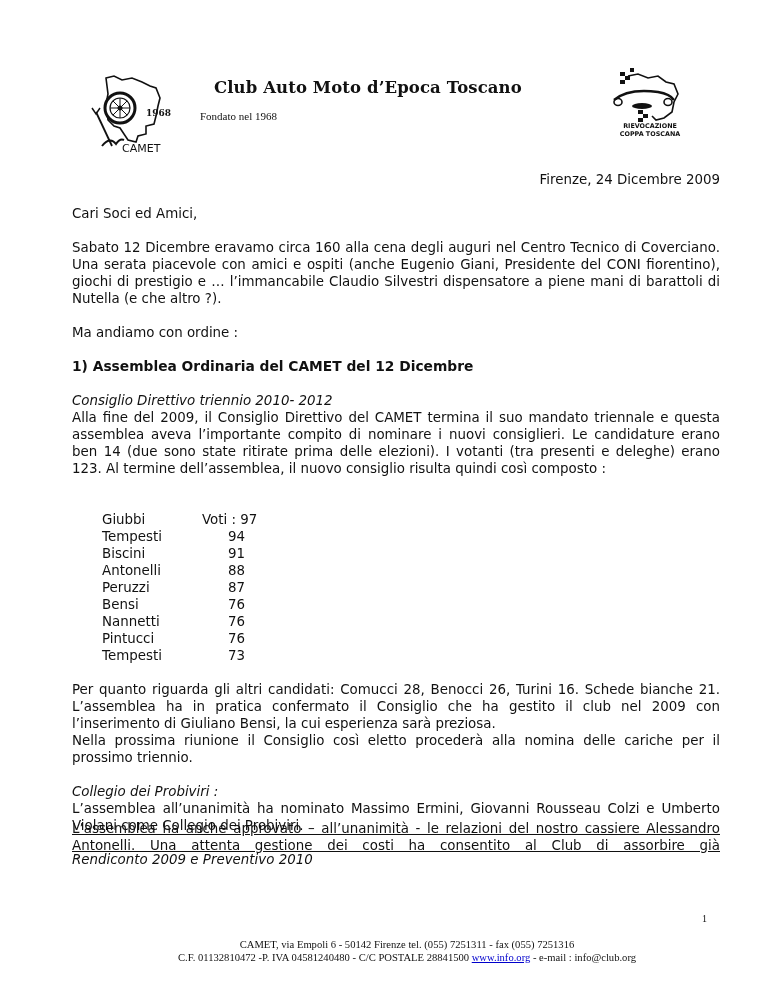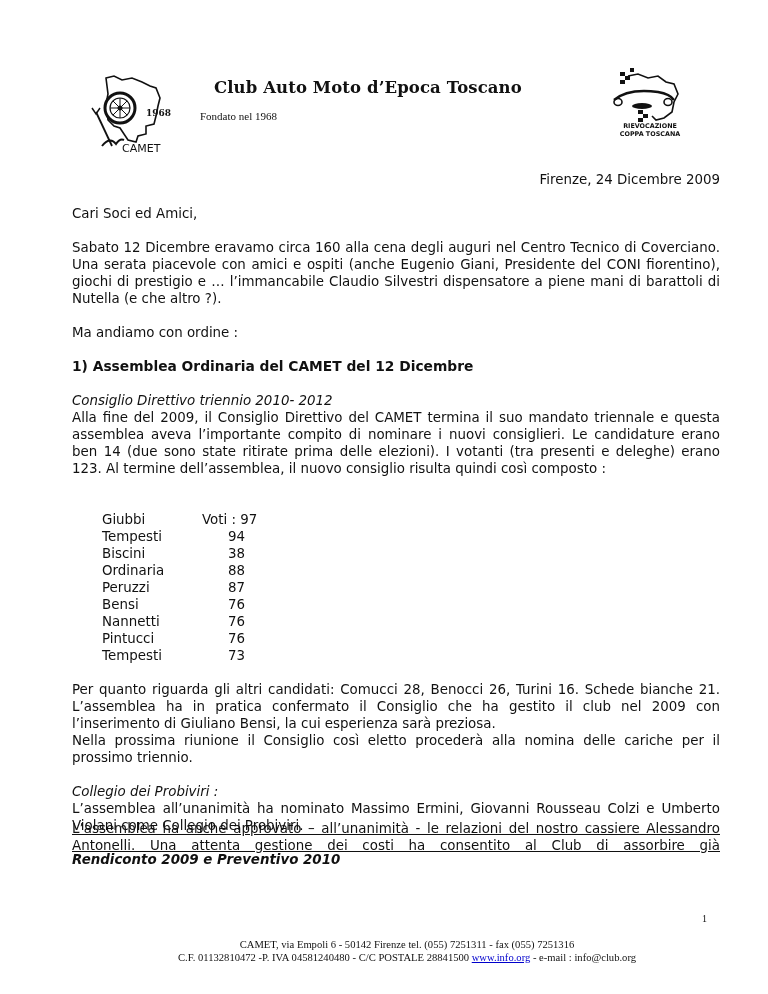--- a/index.html
+++ b/index.html
@@ -105,24 +105,24 @@
     <div class="vote-row">
       <span class="vote-name">Giubbi</span>
       <span class="vote-val"><span>Voti : </span><span>97</span></span>
     </div>
     <div class="vote-row">
       <span class="vote-name">Tempesti</span>
       <span class="vote-val vote-num">94</span>
     </div>
     <div class="vote-row">
       <span class="vote-name">Biscini</span>
-      <span class="vote-val vote-num">38</span>
+      <span class="vote-val vote-num">91</span>
     </div>
     <div class="vote-row">
-      <span class="vote-name">Ordinaria</span>
+      <span class="vote-name">Antonelli</span>
       <span class="vote-val vote-num">88</span>
     </div>
     <div class="vote-row">
       <span class="vote-name">Peruzzi</span>
       <span class="vote-val vote-num">87</span>
     </div>
     <div class="vote-row">
       <span class="vote-name">Bensi</span>
       <span class="vote-val vote-num">76</span>
     </div>
@@ -139,21 +139,21 @@
       <span class="vote-val vote-num">73</span>
     </div>
   </div>
 
   <div class="abs body-text para para-last" style="top:681px;">Per quanto riguarda gli altri candidati: Comucci 28, Benocci 26, Turini 16. Schede bianche 21. L’assemblea ha in pratica confermato il Consiglio che ha gestito il club nel 2009 con l’inserimento di Giuliano Bensi, la cui esperienza sarà preziosa.</div>
   <div class="abs body-text para subhead" style="top:783px;">Collegio dei Probiviri :</div>
 
   <div class="abs body-text para para-last" style="top:732px;">Nella prossima riunione il Consiglio così eletto procederà alla nomina delle cariche per il prossimo triennio.</div>
   <div class="abs body-text para para-last" style="top:800px;">L’assemblea all’unanimità ha nominato Massimo Ermini, Giovanni Rousseau Colzi e Umberto Violani come Collegio dei Probiviri.</div>
 
-  <div class="abs body-text para subhead" style="top:851px;font-weight:bold;">Rendiconto 2009 e Preventivo 2010</div>
+  <div class="abs body-text para subhead" style="top:851px;">Rendiconto 2009 e Preventivo 2010</div>
   <div class="abs body-text para" style="top:820px; text-align-last:justify;text-decoration:underline;">L’assemblea ha anche approvato – all’unanimità - le relazioni del nostro cassiere Alessandro Antonelli. Una attenta gestione dei costi ha consentito al Club di assorbire già</div>
 
   <div class="page-num">1</div>
 
   <div class="footer" style="top:939px;">CAMET, via Empoli  6 - 50142 Firenze  tel. (055) 7251311 - fax (055) 7251316</div>
   <div class="footer" style="top:952px;">
     <span>C.F. 01132810472 -P. IVA 04581240480 - C/C POSTALE 28841500 </span><a>www.info.org</a><span> -  e-mail : info@club.org</span>
   </div>
 </div>
 

